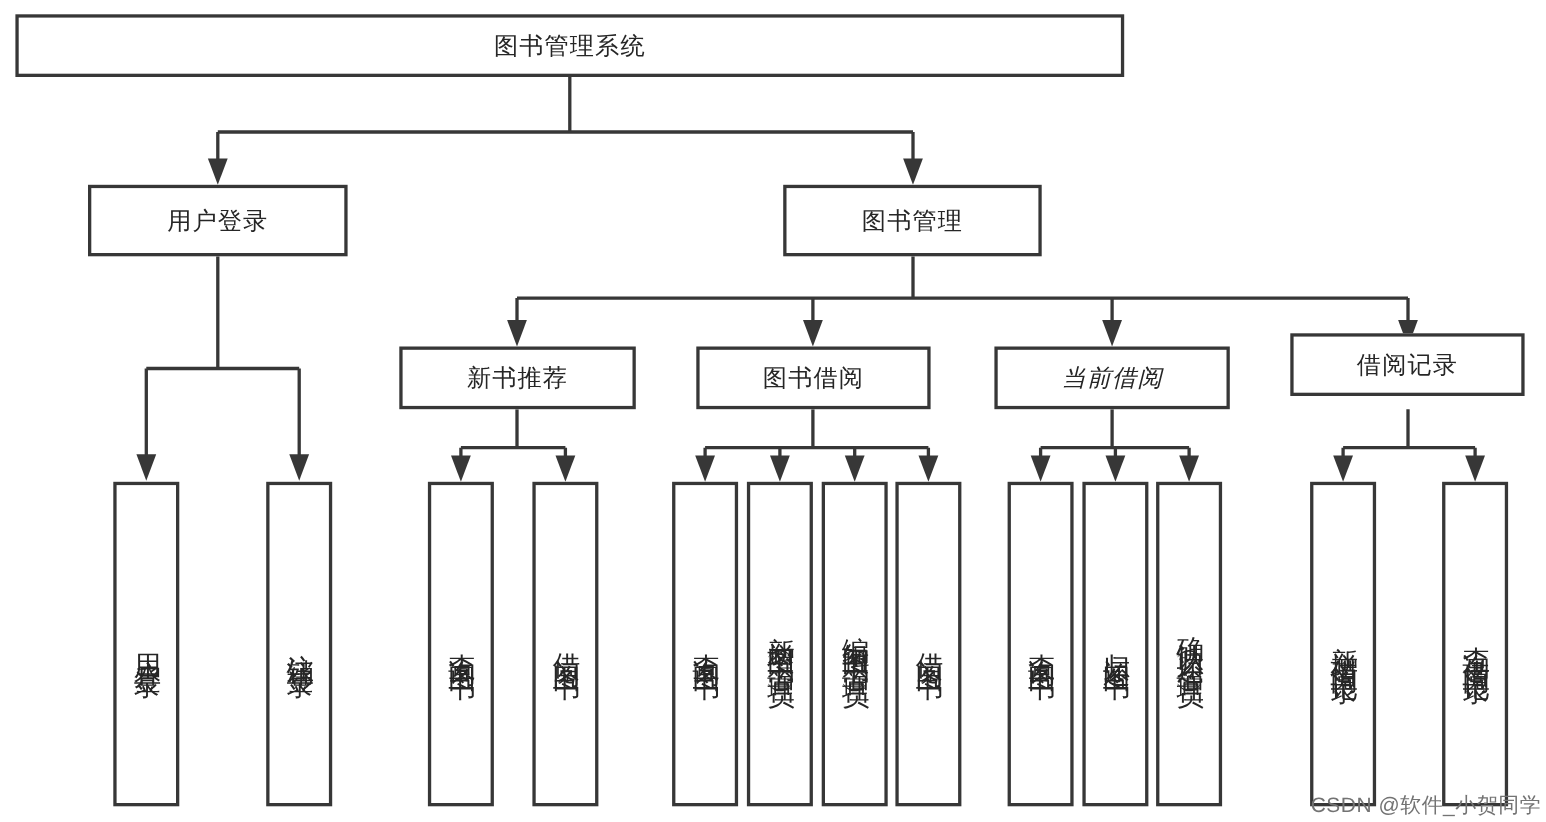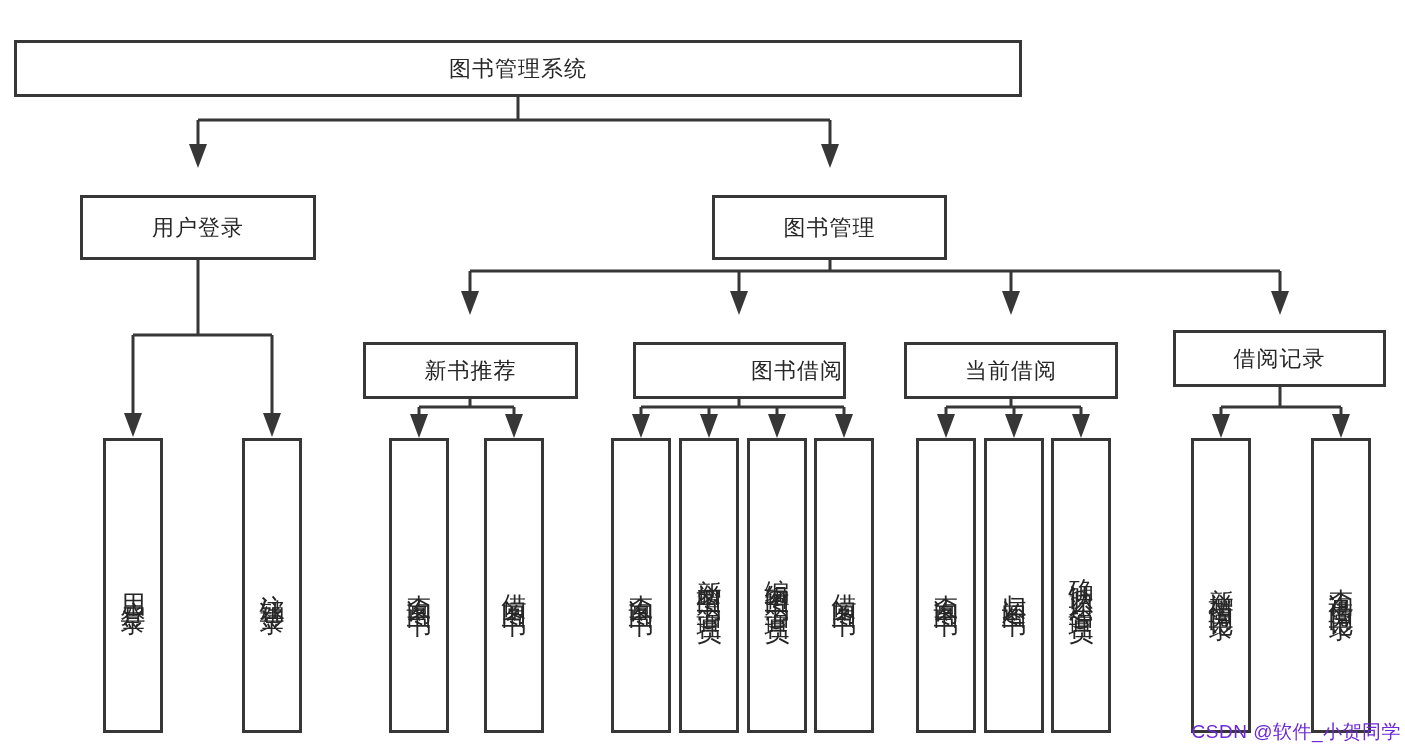--- a/index.html
+++ b/index.html
@@ -35,28 +35,27 @@
     position: absolute;
     box-sizing: border-box;
     border: 3px solid #373737;
     background: #ffffff;
     display: flex;
     align-items: center;
     justify-content: center;
     font-size: 22px;
     letter-spacing: 1px;
     color: #262626;
-    margin-top: 27px;
   }
   .root-box   { left: 14px;   top: 13px;  width: 1008px; height: 57px; }
   .lvl2-a     { left: 80px;   top: 168px; width: 236px;  height: 65px; }
   .lvl2-b     { left: 712px;  top: 168px; width: 235px;  height: 65px; }
   .lvl3-a     { left: 363px;  top: 315px; width: 215px;  height: 57px; }
-  .lvl3-b     { left: 633px;  top: 315px; width: 213px;  height: 57px; justify-content: flex-end; }
-  .lvl3-c     { left: 904px;  top: 315px; width: 214px;  height: 57px; }
+  .lvl3-b     { left: 633px;  top: 315px; width: 213px;  height: 57px; }
+  .lvl3-c     { left: 904px;  top: 315px; width: 214px;  height: 57px; font-style: italic; }
   .lvl3-d     { left: 1173px; top: 303px; width: 213px;  height: 57px; }
   .vbox {
     position: absolute;
     top: 438px;
     width: 60px;
     height: 295px;
     box-sizing: border-box;
     border: 3px solid #373737;
     background: #ffffff;
     display: flex;
@@ -84,21 +83,21 @@
   .v10 { left: 984px;  }
   .v11 { left: 1051px; }
   .v12 { left: 1191px; }
   .v13 { left: 1311px; }
   .watermark {
     position: absolute;
     right: 4px;
     top: 719px;
     font-size: 19px;
     letter-spacing: 0.5px;
-    color: #6d28d9;
+    color: #737373;
     z-index: 5;
   }
 </style>
 </head>
 <body>
 
 <div class="canvas">
 
   <svg class="connectors" width="1405" height="747" viewBox="0 0 1405 747" xmlns="http://www.w3.org/2000/svg">
 

